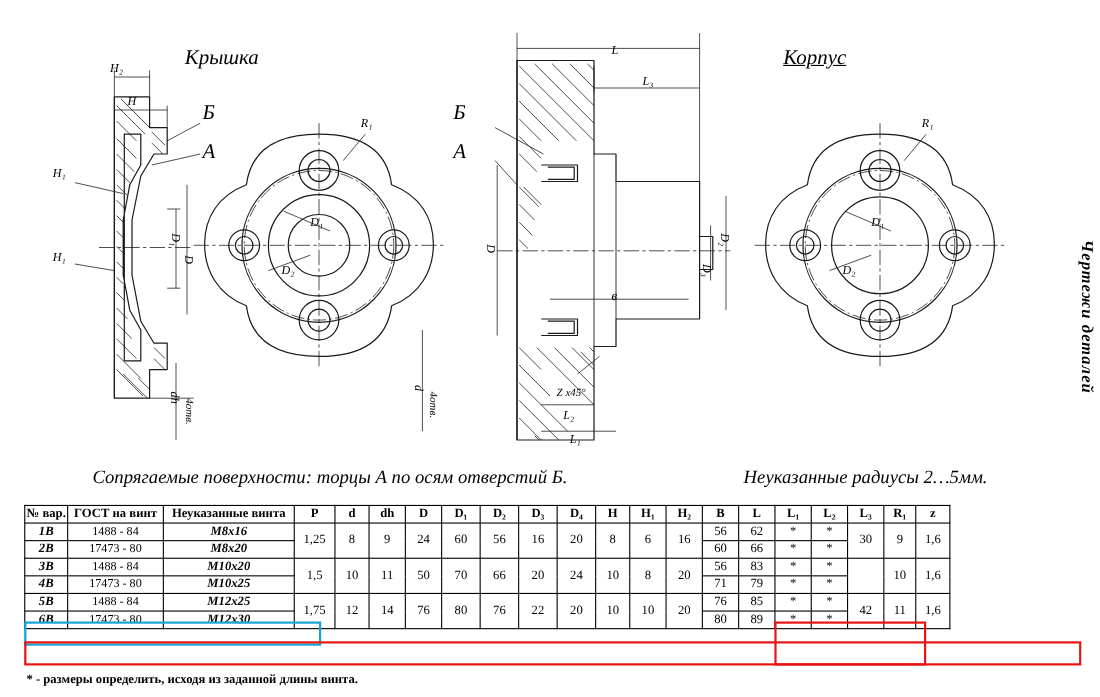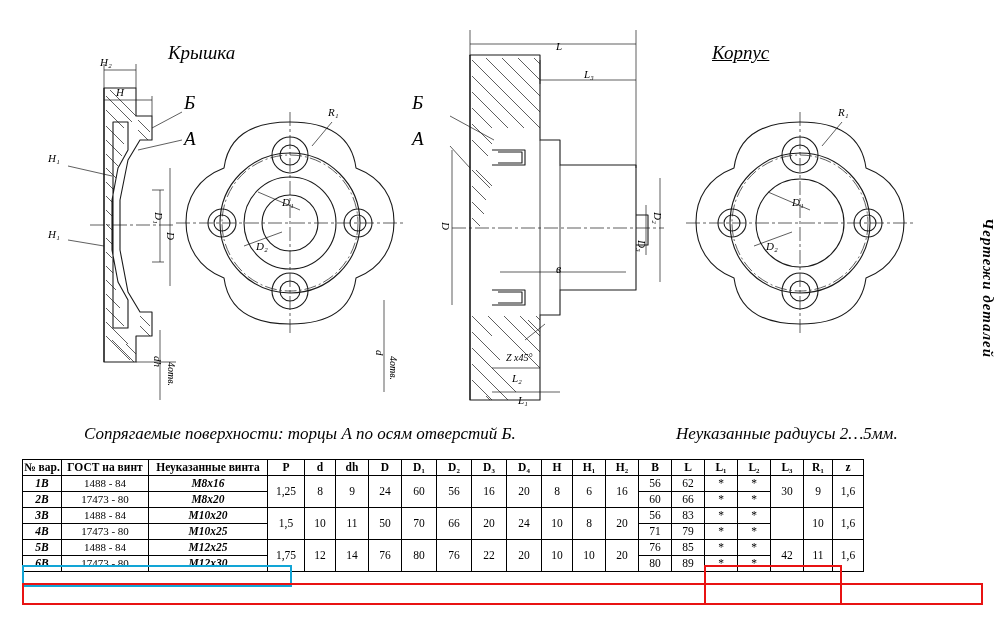--- a/index.html
+++ b/index.html
@@ -391,13 +391,14 @@
         <td>*</td>
         <td>*</td>
       </tr>
     </tbody>
   </table>
 
   <div class="hl-blue" style="left:22px;top:565px;width:266px;height:18px;"></div>
   <div class="hl-red" style="left:704px;top:565px;width:134px;height:36px;"></div>
   <div class="hl-red" style="left:22px;top:583px;width:957px;height:18px;"></div>
 
+  <div class="foot">* - размеры определить, исходя из заданной длины винта.</div>
 </div>
 
 </body></html>

